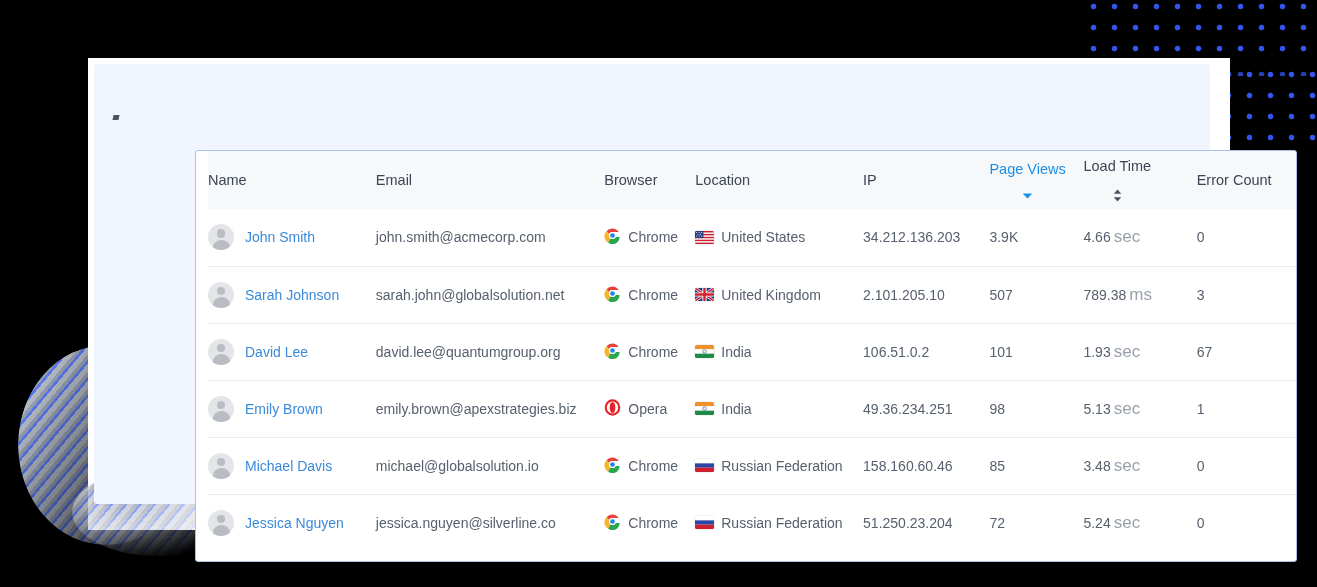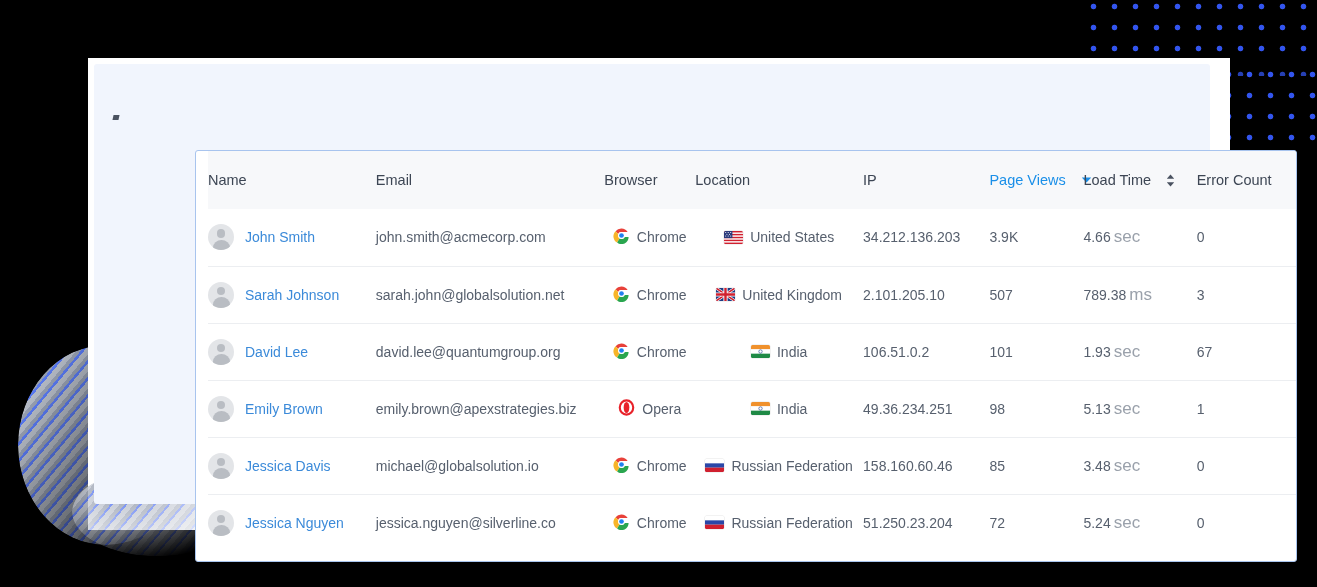--- a/index.html
+++ b/index.html
@@ -160,20 +160,21 @@
     background: #4a5260;
     transform: skewX(-12deg);
     z-index: 6;
   }
 
   
   .sort-head {
     display: inline-flex;
     align-items: center;
     gap: 15px;
+    flex-direction: column;
   }
   .sort-head.active { color: #1a8fe8; }
   .sort-icon { display: inline-block; line-height: 0; }
 
   
   .name-cell { display: flex; align-items: center; gap: 11px; }
   .avatar {
     width: 26px; height: 26px;
     border-radius: 50%;
     background: #e3e5e8;
@@ -200,21 +201,21 @@
     background: #b9bdc3;
   }
   .name-link {
     color: #3b8ad9;
     font-size: 14px;
     text-decoration: none;
     text-align: right;
   }
 
   
-  .icon-cell { display: flex; align-items: center; gap: 7px; justify-content: center; }
+  .icon-cell { display: flex; align-items: center; gap: 7px; }
   .browser-label, .location-label { font-size: 14px; color: #57606e; }
 
   .flag {
     width: 19px; height: 13px;
     flex: 0 0 19px;
     border-radius: 1.5px;
     overflow: hidden;
     position: relative;
     box-shadow: 0 0 0 .5px rgba(0,0,0,.10);
   }
@@ -454,21 +455,21 @@
               </td>
               <td><span class="ip-text">49.36.234.251</span></td>
               <td><span class="views-text">98</span></td>
               <td><span class="load-num">5.13</span><span class="unit">sec</span></td>
               <td><span class="errors-text">1</span></td>
             </tr>
             <tr>
               <td>
                 <span class="name-cell">
                   <span class="avatar"></span>
-                  <a class="name-link" href="#">Jessica Davis</a>
+                  <a class="name-link" href="#">Michael Davis</a>
                 </span>
               </td>
               <td><span class="email-text">michael@globalsolution.io</span></td>
               <td>
                 <span class="icon-cell">
                   <span><svg width="17" height="17" viewBox="0 0 48 48" aria-hidden="true">
                       <path fill="#e8413a" d="M24 4a20 20 0 0 1 17.3 10H24a10 10 0 0 0-9.2 6.1L7.3 12A20 20 0 0 1 24 4z"></path>
                       <path fill="#f7b529" d="M7.3 12l7.5 8.1A10 10 0 0 0 19 31.6L11.6 44A20 20 0 0 1 7.3 12z"></path>
                       <path fill="#2aa64f" d="M11.6 44L19 31.6A10 10 0 0 0 33 28h11A20 20 0 0 1 11.6 44z"></path>
                       <circle cx="24" cy="24" r="9.6" fill="#ffffff"></circle>

